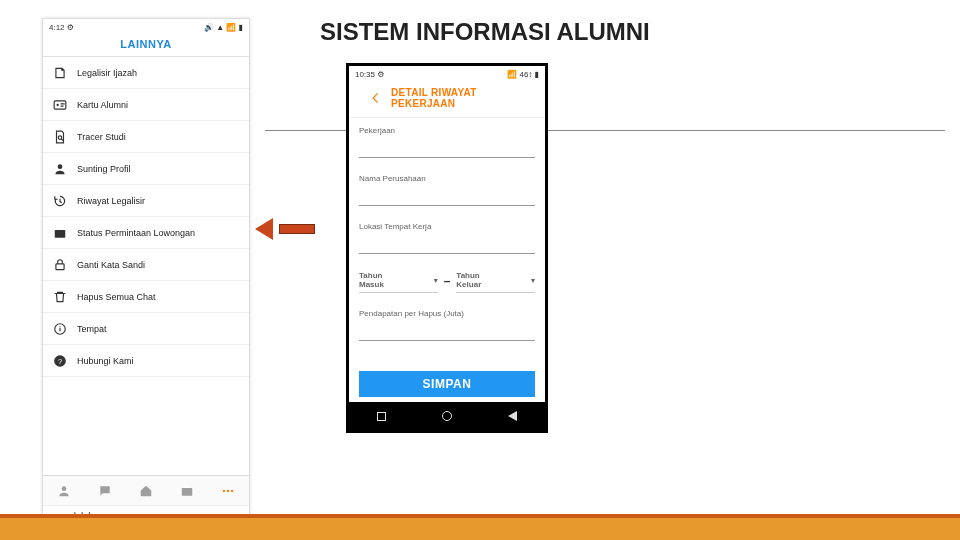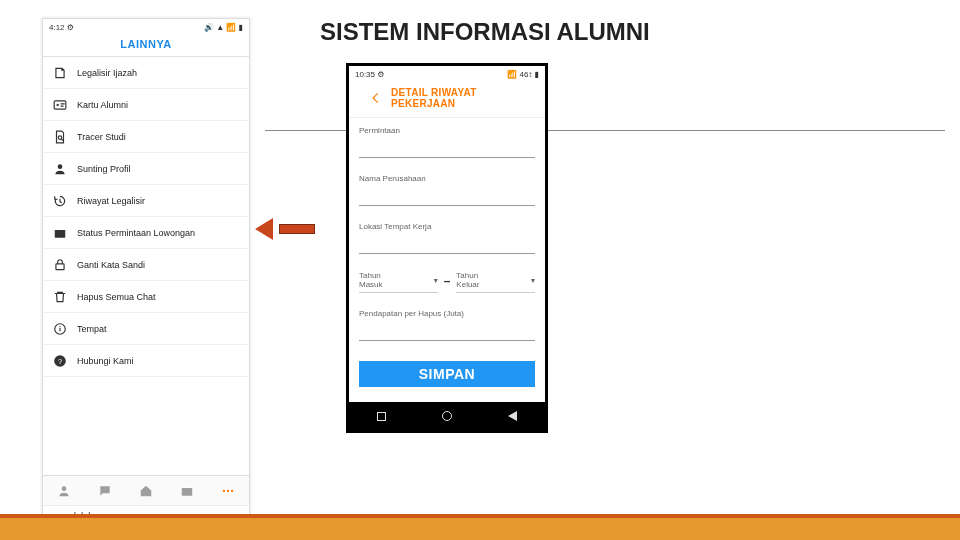--- a/index.html
+++ b/index.html
@@ -34,24 +34,24 @@
   .rp-statusbar { display:flex; justify-content:space-between; align-items:center; padding:4px 6px 2px; font-size:8px; color:#333; }
   .rp-header { display:flex; align-items:center; gap:8px; padding:6px 20px 8px; color:#ff7a00; font-weight:bold; font-size:10px; letter-spacing:.3px; border-bottom:1px solid #eee;}
   .rp-header .back { width:14px; height:14px; display:flex; align-items:center; justify-content:center; color:#ff7a00;}
   .rp-header .back svg{width:14px;height:14px;fill:currentColor;}
   .rp-body { padding:8px 10px 0; flex:1; }
   .rp-field { margin-bottom:16px; }
   .rp-label { font-size:8px; color:#666; margin-bottom:4px; display:block;}
   .rp-input { width:100%; border:none; border-bottom:1px solid #999; font-size:9px; padding:2px 0; background:transparent; }
   .rp-years { display:flex; align-items:center; gap:6px; margin-bottom:16px;}
   .rp-year { flex:1; display:flex; align-items:center; justify-content:space-between; border-bottom:1px solid #ccc; padding:2px 0;}
-  .rp-year span.lbl { font-size:8px; color:#666; line-height:1.1;}
+  .rp-year span.lbl { font-size:8px; color:#666; line-height:1.1;font-weight:bold;}
   .rp-year .caret { font-size:8px; color:#666; }
   .rp-years .dash { font-size:12px; font-weight:bold; color:#333;}
-  .rp-save { width:100%; height:26px; background:#2196f3; color:#fff; border:none; font-size:14px; font-weight:bold; letter-spacing:.5px; margin-top:4px;}
+  .rp-save { width:100%; height:26px; background:#2196f3; color:#fff; border:none; font-size:12px; font-weight:bold; letter-spacing:.5px; margin-top:14px;}
   .rp-navbar { height:28px; background:#000; display:flex; align-items:center; justify-content:space-around; color:#e0e0e0;}
   .rp-navbar .sq { width:9px; height:9px; border:1.5px solid #e0e0e0;}
   .rp-navbar .ci { width:10px; height:10px; border:1.5px solid #e0e0e0; border-radius:50%;}
   .rp-navbar .tri { width:0; height:0; border-top:5px solid transparent; border-bottom:5px solid transparent; border-right:9px solid #e0e0e0;}
 
   
   .footer-bar { position:absolute; bottom:0; left:0; width:960px; height:22px; background:#e69a2e; }
   .footer-bar::before { content:""; position:absolute; top:-4px; left:0; width:960px; height:4px; background:#cc5a14; }
 
 </style>
@@ -214,21 +214,21 @@
   <div class="rp-header">
     <span class="back">
         <svg viewBox="0 0 24 24">
           <path d="M15 4l-8 8 8 8" fill="none" stroke="currentColor" stroke-width="2"></path>
         </svg>
       </span>
     <span>DETAIL RIWAYAT PEKERJAAN</span>
   </div>
   <div class="rp-body">
     <div class="rp-field">
-      <label class="rp-label">Permintaan</label>
+      <label class="rp-label">Pekerjaan</label>
       <input class="rp-input" value="" style="">
     </div>
     <div class="rp-field">
       <label class="rp-label">Nama Perusahaan</label>
       <input class="rp-input" value="" style="">
     </div>
     <div class="rp-field">
       <label class="rp-label">Lokasi Tempat Kerja</label>
       <input class="rp-input" value="" style="">
     </div>

